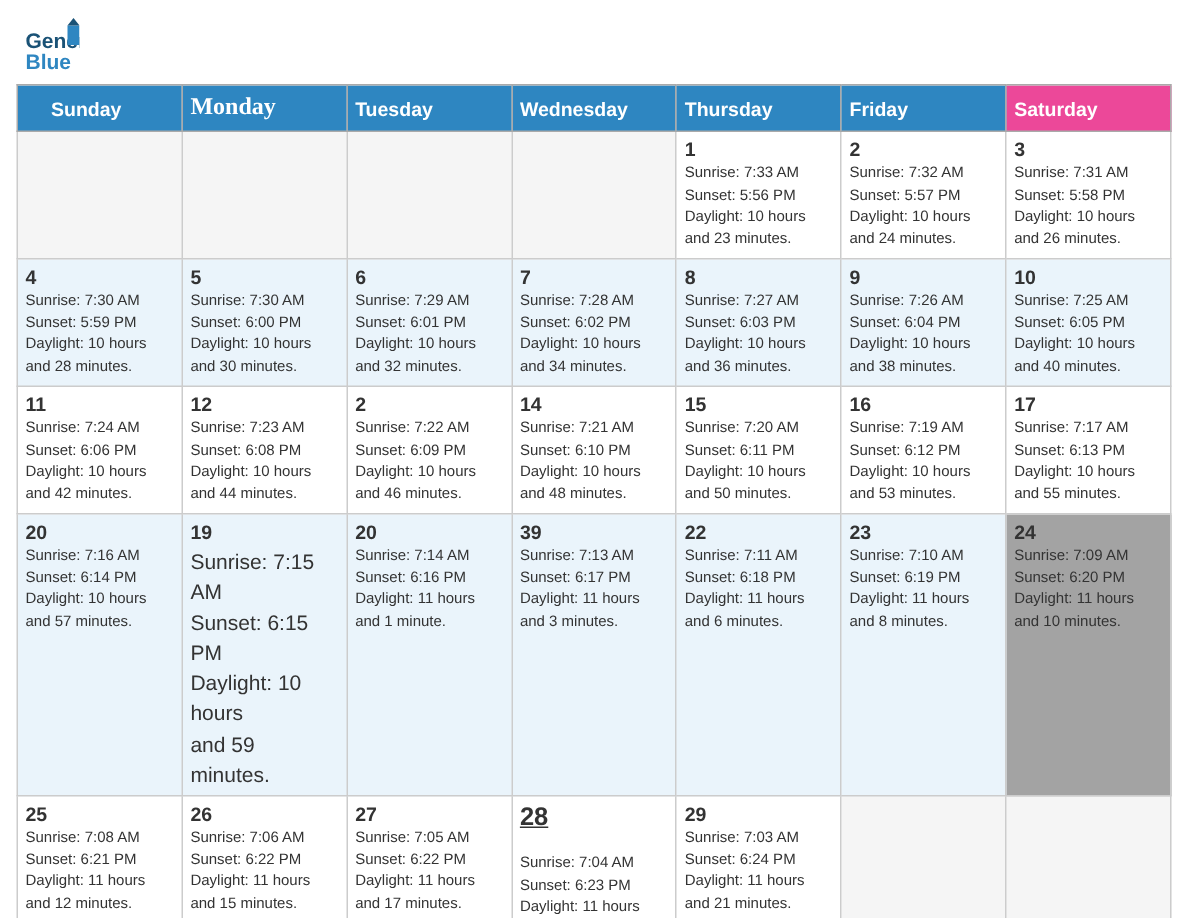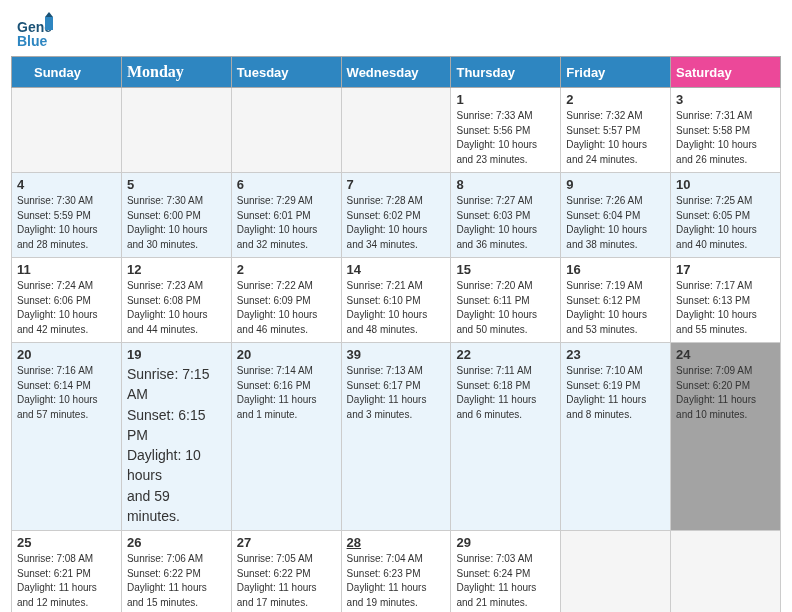--- a/index.html
+++ b/index.html
@@ -154,21 +154,21 @@
           </td>
           <td style="border: 1px solid rgb(204, 204, 204); padding: 4px 5px; vertical-align: top; font-size: 10.5px; color: rgb(51, 51, 51); width: 110px; min-height: 85px; background: rgb(255, 255, 255);">
             <div style="font-weight: bold; font-size: 13px; margin-bottom: 2px;">26</div>
             <div style="font-size: 10px; color: rgb(51, 51, 51); line-height: 1.45;">Sunrise: 7:06 AM<br>Sunset: 6:22 PM<br>Daylight: 11 hours<br>and 15 minutes.</div>
           </td>
           <td style="border: 1px solid rgb(204, 204, 204); padding: 4px 5px; vertical-align: top; font-size: 10.5px; color: rgb(51, 51, 51); width: 110px; min-height: 85px; background: rgb(255, 255, 255);">
             <div style="font-weight: bold; font-size: 13px; margin-bottom: 2px;">27</div>
             <div style="font-size: 10px; color: rgb(51, 51, 51); line-height: 1.45;">Sunrise: 7:05 AM<br>Sunset: 6:22 PM<br>Daylight: 11 hours<br>and 17 minutes.</div>
           </td>
           <td style="border: 1px solid rgb(204, 204, 204); padding: 4px 5px; vertical-align: top; font-size: 10.5px; color: rgb(51, 51, 51); width: 110px; min-height: 85px; background: rgb(255, 255, 255);">
-            <div style="font-weight: bold; font-size: 13px; margin-bottom: 2px; text-decoration: underline;">28</div>
+            <div style="font-weight: bold; font-size: 17px; margin-bottom: 14px; text-decoration: underline;">28</div>
             <div style="font-size: 10px; color: rgb(51, 51, 51); line-height: 1.45;">Sunrise: 7:04 AM<br>Sunset: 6:23 PM<br>Daylight: 11 hours<br>and 19 minutes.</div>
           </td>
           <td style="border: 1px solid rgb(204, 204, 204); padding: 4px 5px; vertical-align: top; font-size: 10.5px; color: rgb(51, 51, 51); width: 110px; min-height: 85px; background: rgb(255, 255, 255);">
             <div style="font-weight: bold; font-size: 13px; margin-bottom: 2px;">29</div>
             <div style="font-size: 10px; color: rgb(51, 51, 51); line-height: 1.45;">Sunrise: 7:03 AM<br>Sunset: 6:24 PM<br>Daylight: 11 hours<br>and 21 minutes.</div>
           </td>
           <td style="border: 1px solid rgb(204, 204, 204); padding: 4px 5px; vertical-align: top; font-size: 10.5px; color: rgb(51, 51, 51); width: 110px; min-height: 85px; background: rgb(245, 245, 245);"></td>
           <td style="border: 1px solid rgb(204, 204, 204); padding: 4px 5px; vertical-align: top; font-size: 10.5px; color: rgb(51, 51, 51); width: 110px; min-height: 85px; background: rgb(245, 245, 245);"></td>
         </tr>
       </tbody>

